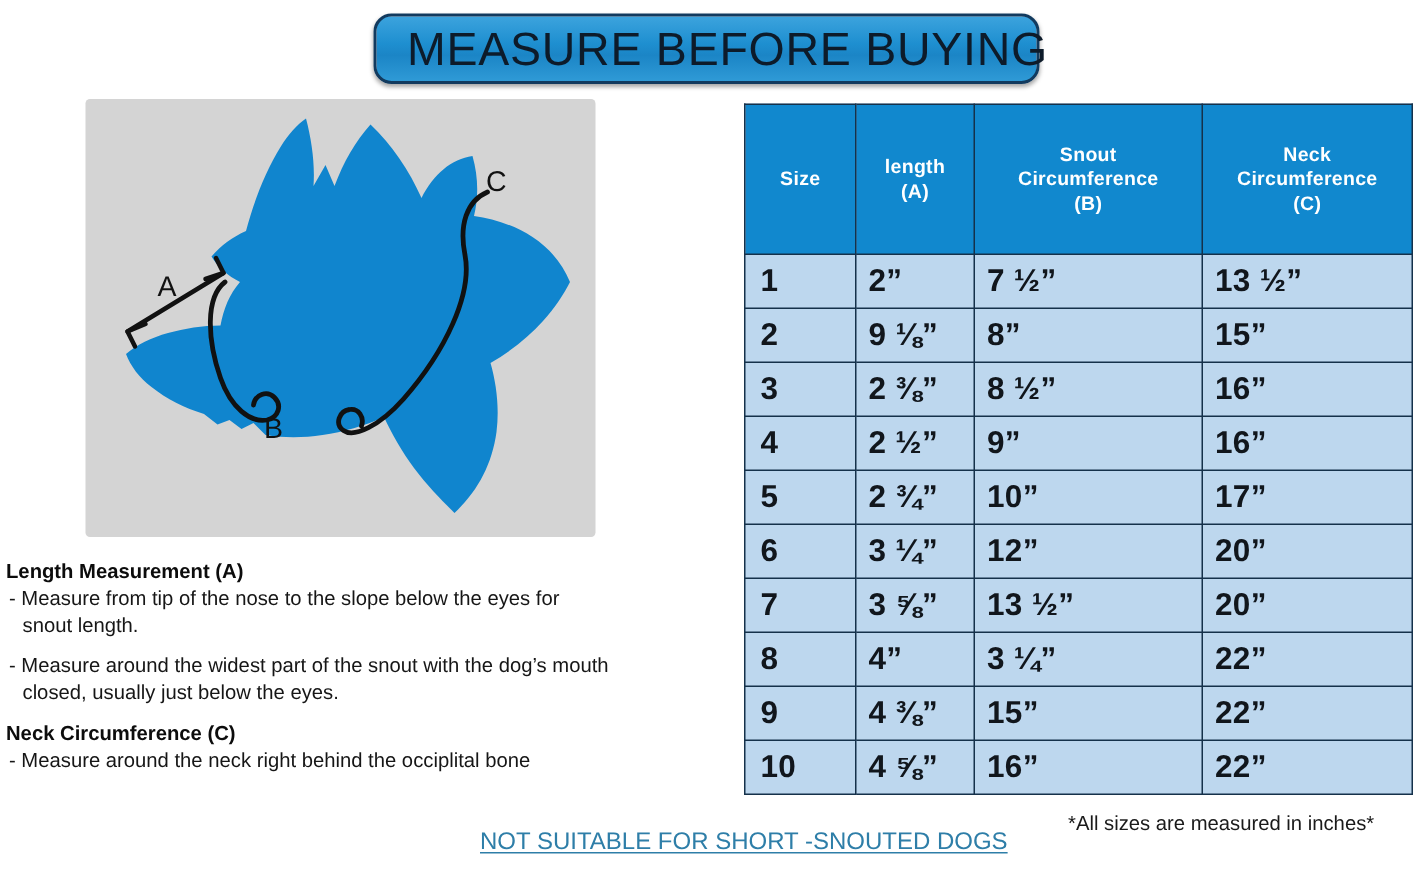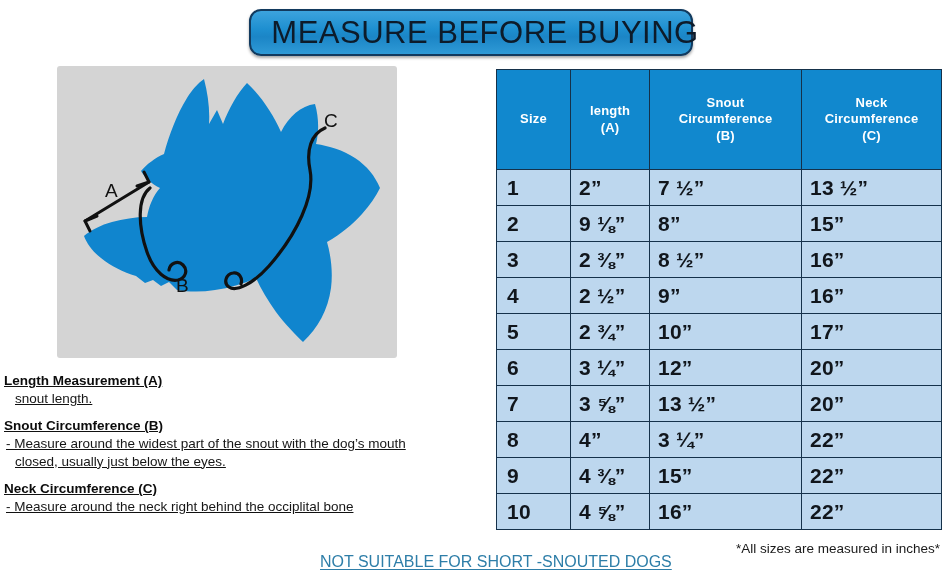--- a/index.html
+++ b/index.html
@@ -56,21 +56,21 @@
 
   
   #instructions {
     position: absolute;
     left: 4px;
     top: 372px;
     width: 482px;
     color: #111111;
     font-family: "Liberation Sans", sans-serif;
   }
-  .instr-block { margin-bottom: 9px; text-decoration: underline; }
+  .instr-block { margin-bottom: 9px; }
   .instr-head {
     font-size: 13.5px;
     font-weight: bold;
     color: #0c0c0c;
     line-height: 1.32;
   }
   .instr-body {
     font-size: 13.5px;
     font-weight: normal;
     color: #161616;
@@ -92,21 +92,20 @@
     font-family: "Liberation Sans", sans-serif;
   }
   #inches-note {
     position: absolute;
     left: 712px;
     top: 541px;
     font-size: 13.5px;
     color: #1a1a1a;
     white-space: nowrap;
     font-family: "Liberation Sans", sans-serif;
-    margin-left: 24px;
   }
 
   
   #size-table {
     position: absolute;
     left: 496px;
     top: 69px;
     width: 445px;
     border-collapse: collapse;
     table-layout: fixed;
@@ -205,26 +204,26 @@
          C182,206 186,212 184,218" fill="none" stroke="#111111" stroke-width="3.2" stroke-linecap="round"></path>
     <text x="267" y="61" font-family="Liberation Sans, sans-serif" font-size="19" fill="#111111">C</text>
   </svg>
 </div>
 
 <div id="instructions">
 
   <div class="instr-block">
     <div class="instr-head">Length Measurement (A)</div>
     <div class="instr-body">
+      <span>- Measure from tip of the nose to the slope below the eyes for</span>
       <span class="cont">snout length.</span>
     </div>
   </div>
 
   <div class="instr-block">
-    <div class="instr-head">Snout Circumference (B)</div>
     <div class="instr-body">
       <span>- Measure around the widest part of the snout with the dog’s mouth</span>
       <span class="cont">closed, usually just below the eyes.</span>
     </div>
   </div>
 
   <div class="instr-block">
     <div class="instr-head">Neck Circumference (C)</div>
     <div class="instr-body">
       <span>- Measure around the neck right behind the occiplital bone</span>

